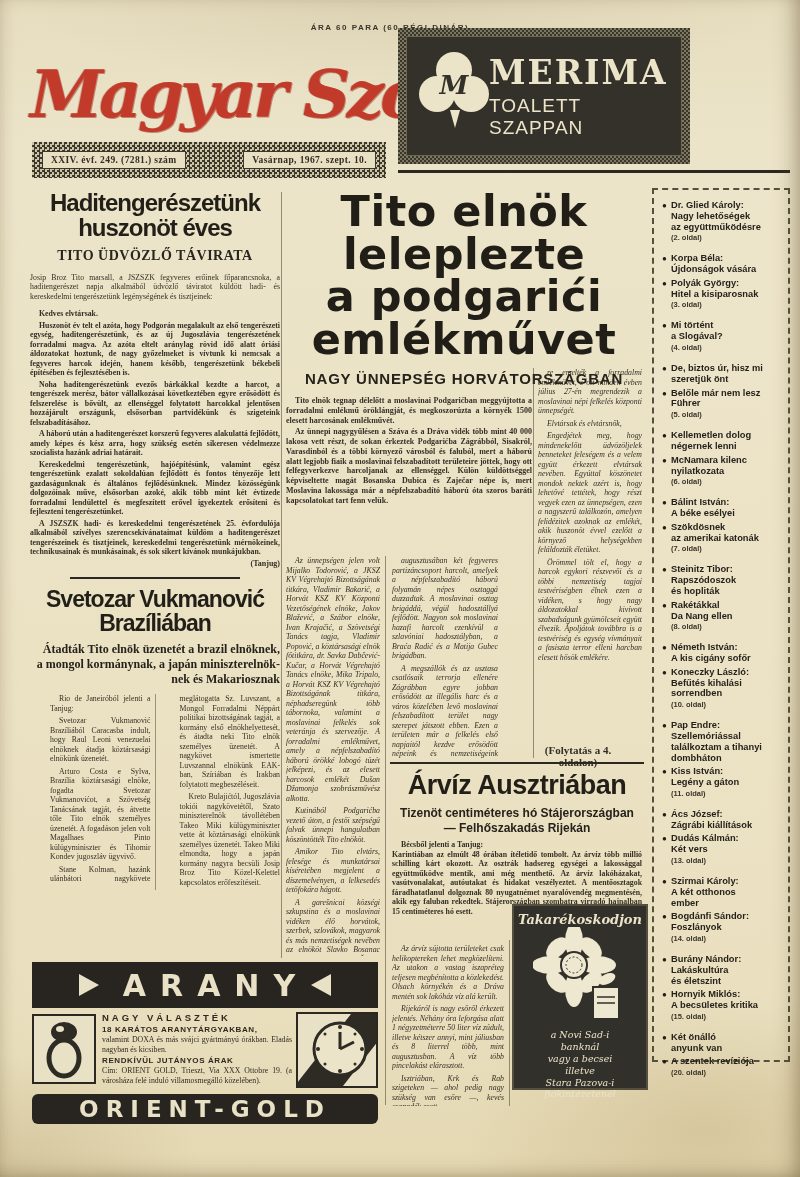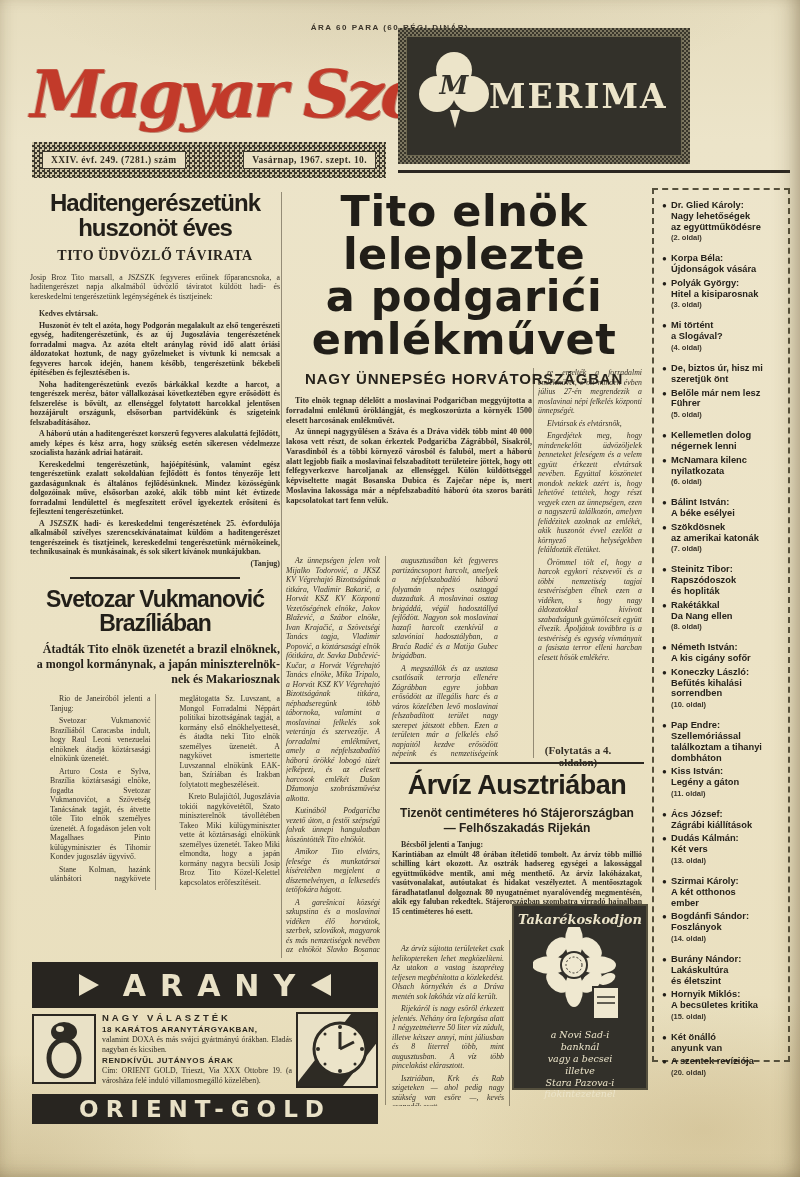--- a/index.html
+++ b/index.html
@@ -118,41 +118,42 @@
     border-right:20px solid #e9e1c6;margin-left:2px;}
   .pic-box{background:#e9e1c6;border:2px solid #2b2721;box-sizing:border-box;}
   .ring-box{left:32px;top:1014px;width:64px;height:70px;}
   .watch-box{left:296px;top:1012px;width:82px;height:76px;}
   .gold-text{left:102px;top:1012px;width:190px;color:#2e2a22;}
   .g1{font-family:"Liberation Sans",sans-serif;font-weight:bold;font-size:9.5px;letter-spacing:3px;}
   .g2{font-family:"Liberation Sans",sans-serif;font-weight:bold;font-size:8px;letter-spacing:.6px;margin-top:2px;}
   .g3{font-size:7.8px;line-height:1.25;margin-top:1px;text-align:justify;}
   .gold-banner{left:32px;top:1094px;width:346px;height:30px;background:#282520;
     display:flex;align-items:center;justify-content:center;
-    font-family:"DejaVu Sans",sans-serif;font-weight:bold;font-size:23px;letter-spacing:7px;color:#e9e1c6;}
+    font-family:"DejaVu Sans",sans-serif;font-weight:bold;font-size:23px;letter-spacing:7px;color:#e9e1c6;border-radius:6px;}
 </style>
 </head>
 <body>
 
 <div class="page">
 
   <div class="abs price">ÁRA 60 PARA (60 RÉGI DINÁR)</div>
   <div class="abs masthead">Magyar Szó</div>
 
   <div class="abs merima">
     <div class="merima-in">
       <div class="clover">
         <i class="c1"></i>
           <i class="c2"></i>
           <i class="c3"></i>
           <span class="stem"></span>
         <span class="clover-m">M</span>
       </div>
       <div class="merima-txt">
         <div class="merima-brand">MERIMA</div>
+        <div class="merima-prod">TOALETT SZAPPAN</div>
       </div>
     </div>
   </div>
 
   <div class="abs issue-bar">
     <span class="issue-box">XXIV. évf. 249. (7281.) szám</span>
     <span class="issue-box">Vasárnap, 1967. szept. 10.</span>
   </div>
   <div class="hline rule-tr"></div>
 

